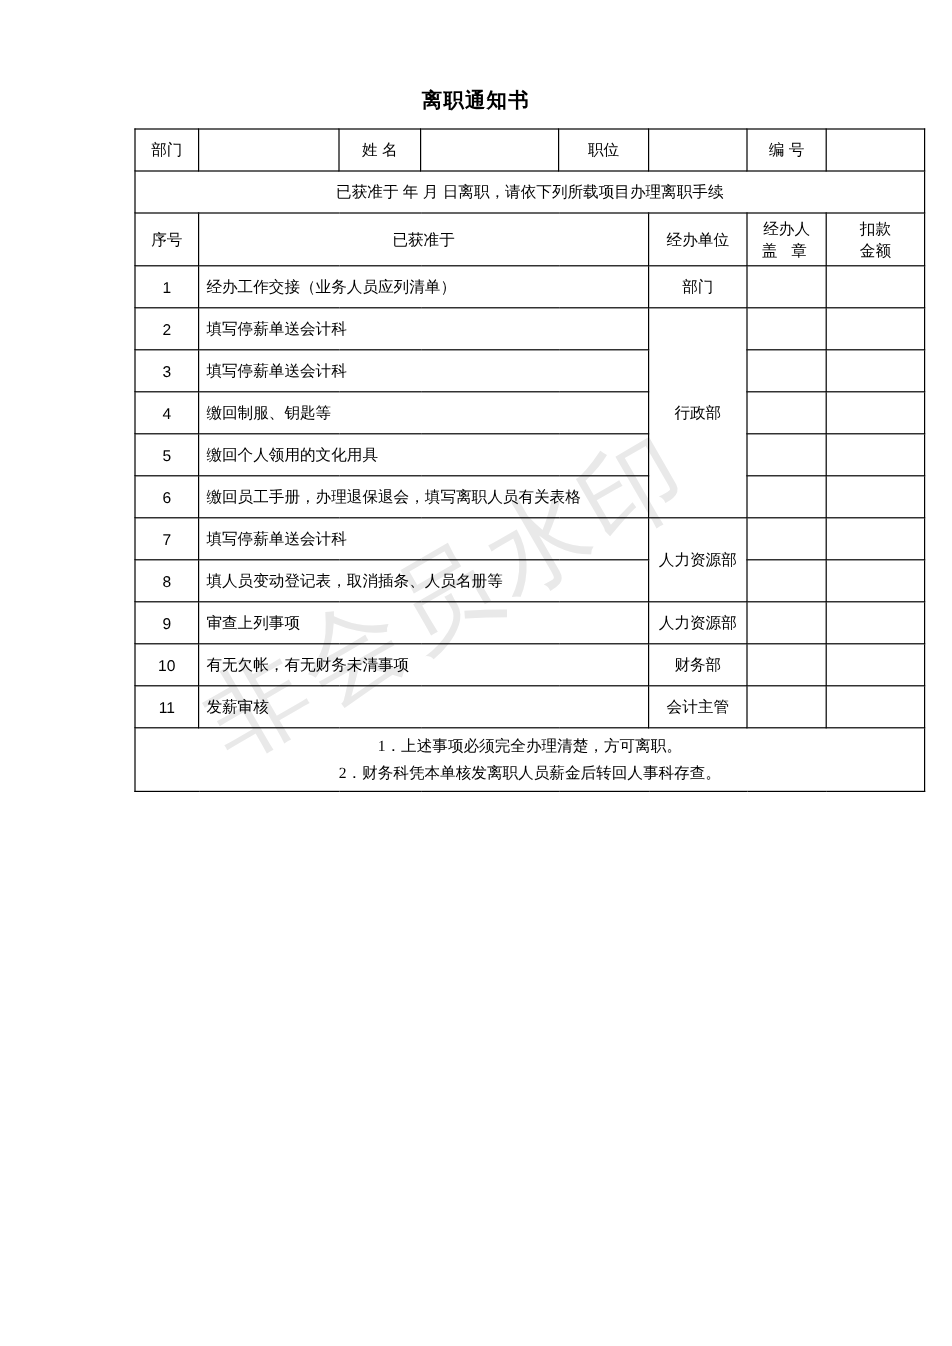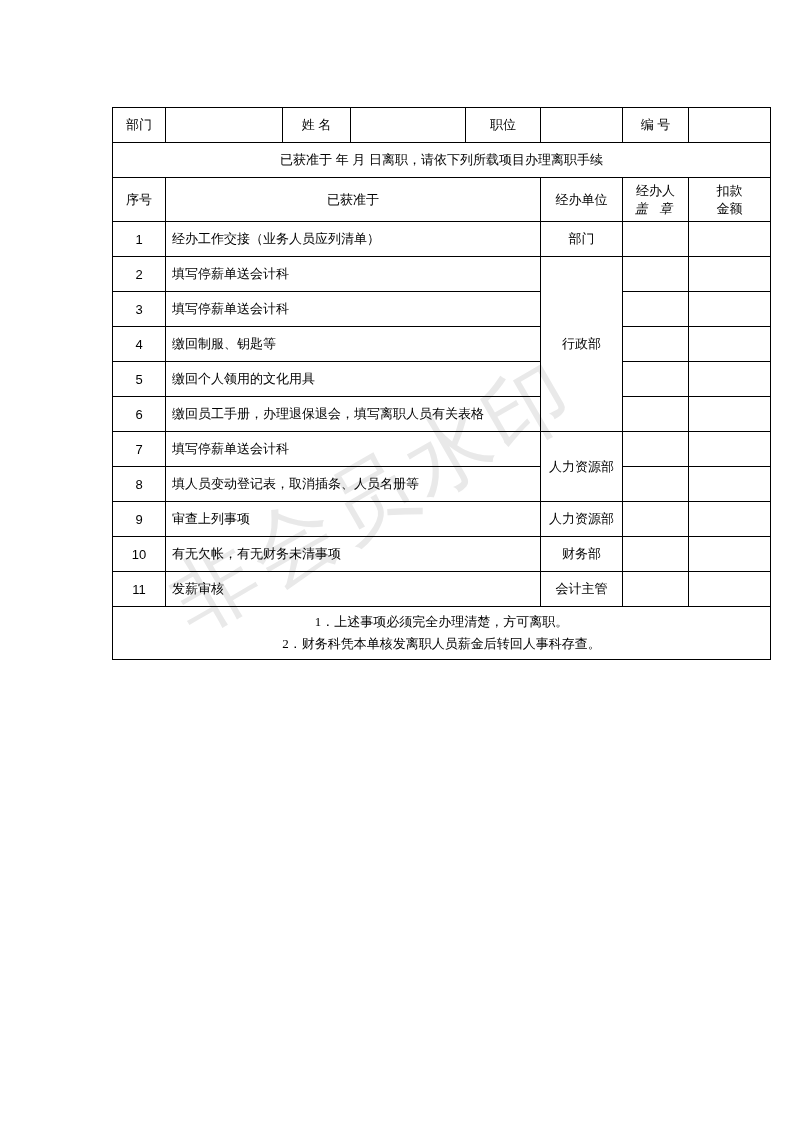--- a/index.html
+++ b/index.html
@@ -84,29 +84,30 @@
   }
   .item-row td { height: 30px; }
   .footnotes {
     font-size: 13px;
     line-height: 1.7;
     text-align: center;
     padding: 6px 6px 8px 26px;
     font-family: "Liberation Serif", serif;
   }
   .footnotes div { white-space: pre; }
-  .spaced { letter-spacing: 4px; font-style: italic; }
+  .spaced { letter-spacing: 4px; }
 </style>
 </head>
 <body>
 
 <div class="page">
 
   <div class="watermark">非会员水印</div>
 
+  <div class="doc-title">离职通知书</div>
 
   <table class="form">
     <colgroup>
       <col style="width:53px">
       <col style="width:117px">
       <col style="width:68px">
       <col style="width:115px">
       <col style="width:75px">
       <col style="width:82px">
       <col style="width:66px">

